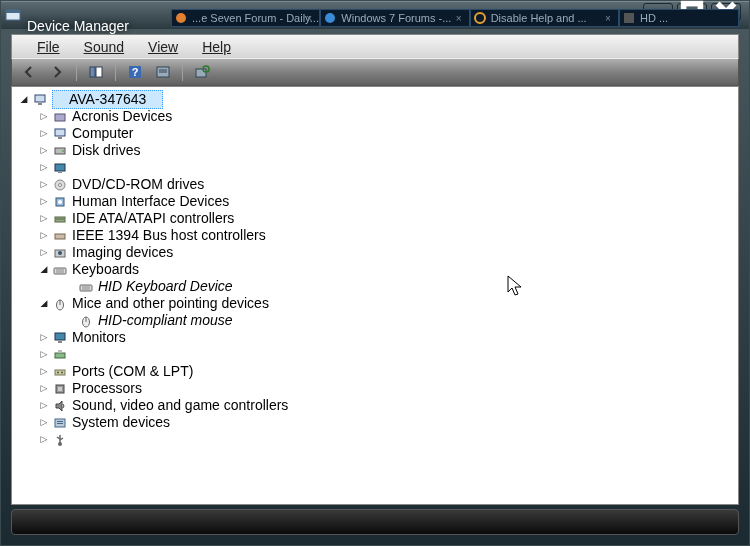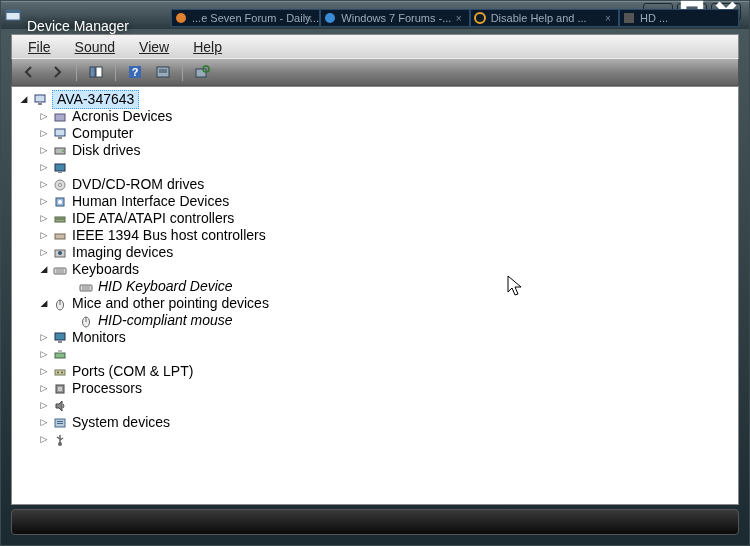--- a/index.html
+++ b/index.html
@@ -36,21 +36,21 @@
     display:flex; align-items:center;
   }
   .browser-tab .favicon { position:absolute; left:3px; top:2px; width:12px; height:12px; }
   .browser-tab .tab-close { position:absolute; right:3px; top:3px; width:10px; height:10px; color:#789; font-size:10px; }
 
   
   .menubar {
     position:absolute; top:33px; left:10px; right:10px; height:24px;
     background: linear-gradient(to bottom,#f5f5f5,#d5d5d5);
     border:1px solid #888; border-bottom:none;
-    display:flex; align-items:center; padding:0 6px; gap:4px;
+    display:flex; align-items:center; padding:0 15px; gap:4px;
     font-size:14px; color:#222;
   }
   .menu-item { padding: 2px 10px; border-radius:2px; }
   .menu-item u { text-decoration: underline; }
 
   
   .toolbar {
     position:absolute; top:57px; left:10px; right:10px; height:28px;
     background: linear-gradient(to bottom,#b0b0b0 0%,#808080 50%,#606060 100%);
     border:1px solid #555; border-top:1px solid #eee;
@@ -66,21 +66,21 @@
     background:#fff; border:1px solid #888;
     overflow:hidden;
   }
   .tree { padding:4px 2px; font-size:14px; color:#000; line-height:17px; }
   .node { display:flex; align-items:center; white-space:nowrap; height:17px; }
   .toggle { width:12px; display:flex; align-items:center; justify-content:center; font-size:9px; color:#555; margin-right:2px; }
   .toggle.open { color:#222; }
   .dev-icon { width:16px; height:16px; margin-right:4px; display:flex; align-items:center; justify-content:center; }
   .dev-icon svg { width:14px; height:14px; }
   .node.root { margin-left:4px; }
-  .node.root .label { background:#cce8ff; border:1px dotted #3399ff; padding:0 4px; }
+  .node.root .label { background:#cce8ff; border:1px dotted #3399ff; padding:0 16px; }
   .node.lvl1 { margin-left:24px; }
   .node.lvl2 { margin-left:50px;font-style:italic; }
 
   
   .bottom-bar {
     position:absolute; bottom:10px; left:10px; right:10px; height:26px;
     background: linear-gradient(to bottom,#3a3a3a,#0a0a0a);
     border:1px solid #555; border-radius:4px;
   }
 
@@ -382,20 +382,21 @@
           <span class="label">Processors</span>
         </div>
         <div class="node lvl1">
           <span class="toggle">▷</span>
           <span class="dev-icon">
             <svg viewBox="0 0 14 14">
               <path d="M3 5 L6 5 L9 2 L9 12 L6 9 L3 9 Z" fill="#888" stroke="#444"></path>
               <path d="M10 5 Q12 7 10 9" fill="none" stroke="#444"></path>
             </svg>
           </span>
+          <span class="label">Sound, video and game controllers</span>
         </div>
         <div class="node lvl1">
           <span class="toggle">▷</span>
           <span class="dev-icon">
             <svg viewBox="0 0 14 14">
               <rect x="2" y="3" width="10" height="8" fill="#bcd" stroke="#468"></rect>
               <rect x="4" y="5" width="6" height="1" fill="#468"></rect>
               <rect x="4" y="7" width="6" height="1" fill="#468"></rect>
             </svg>
           </span>

